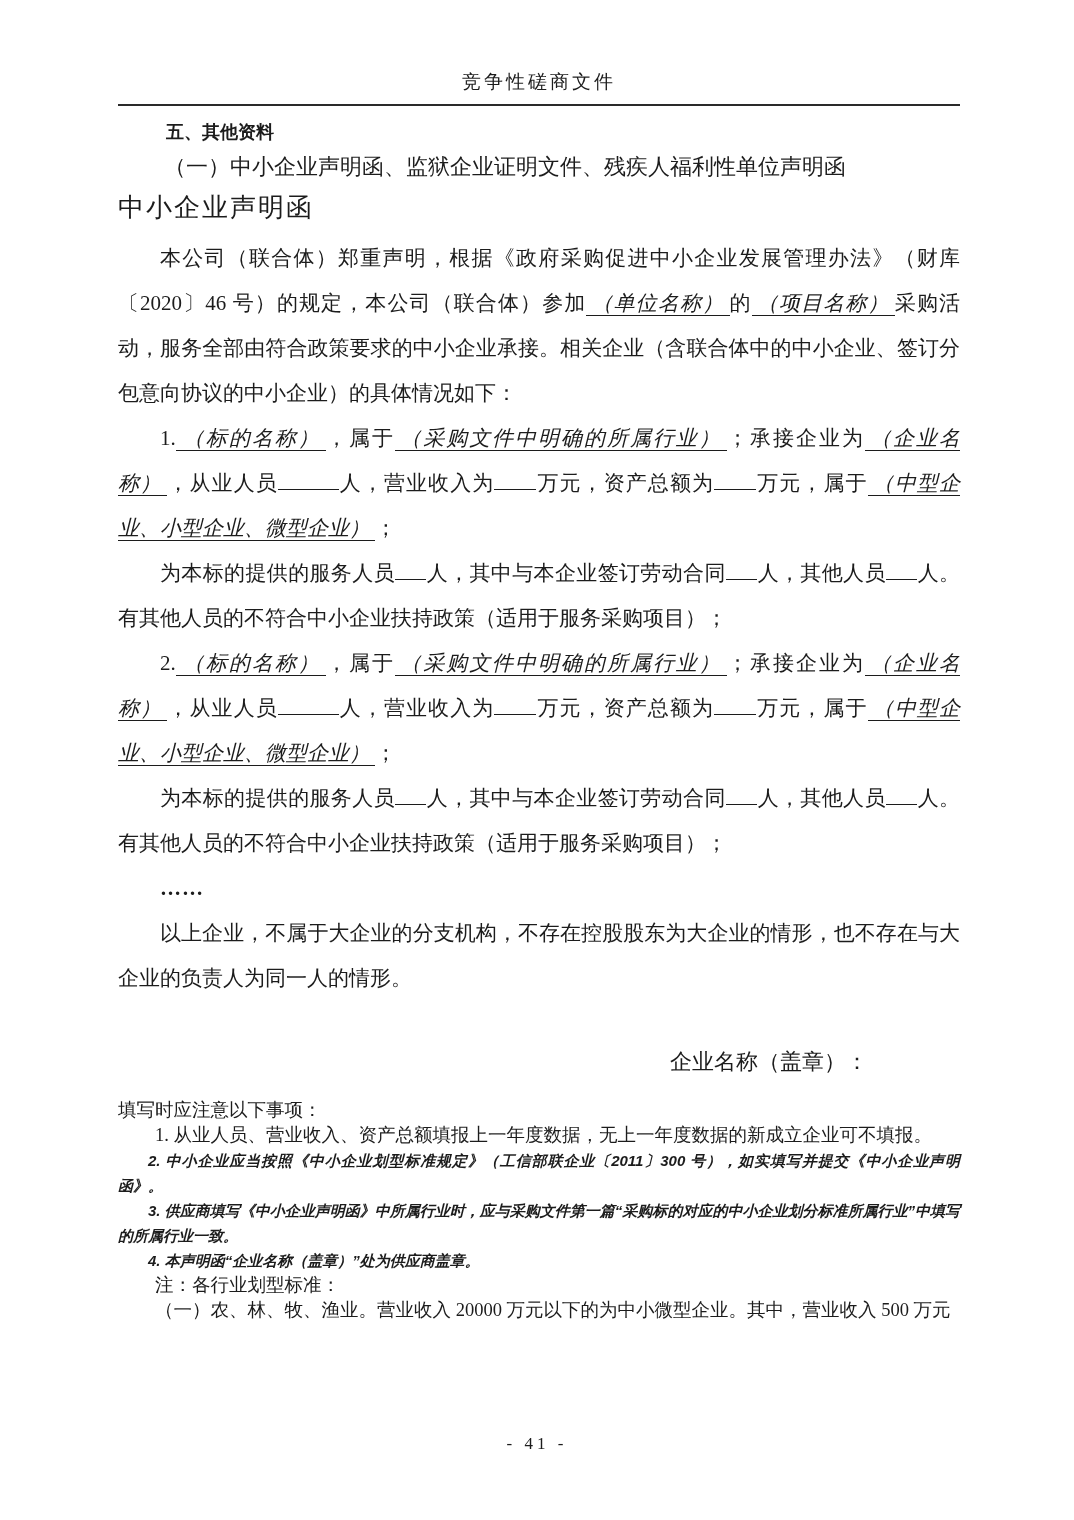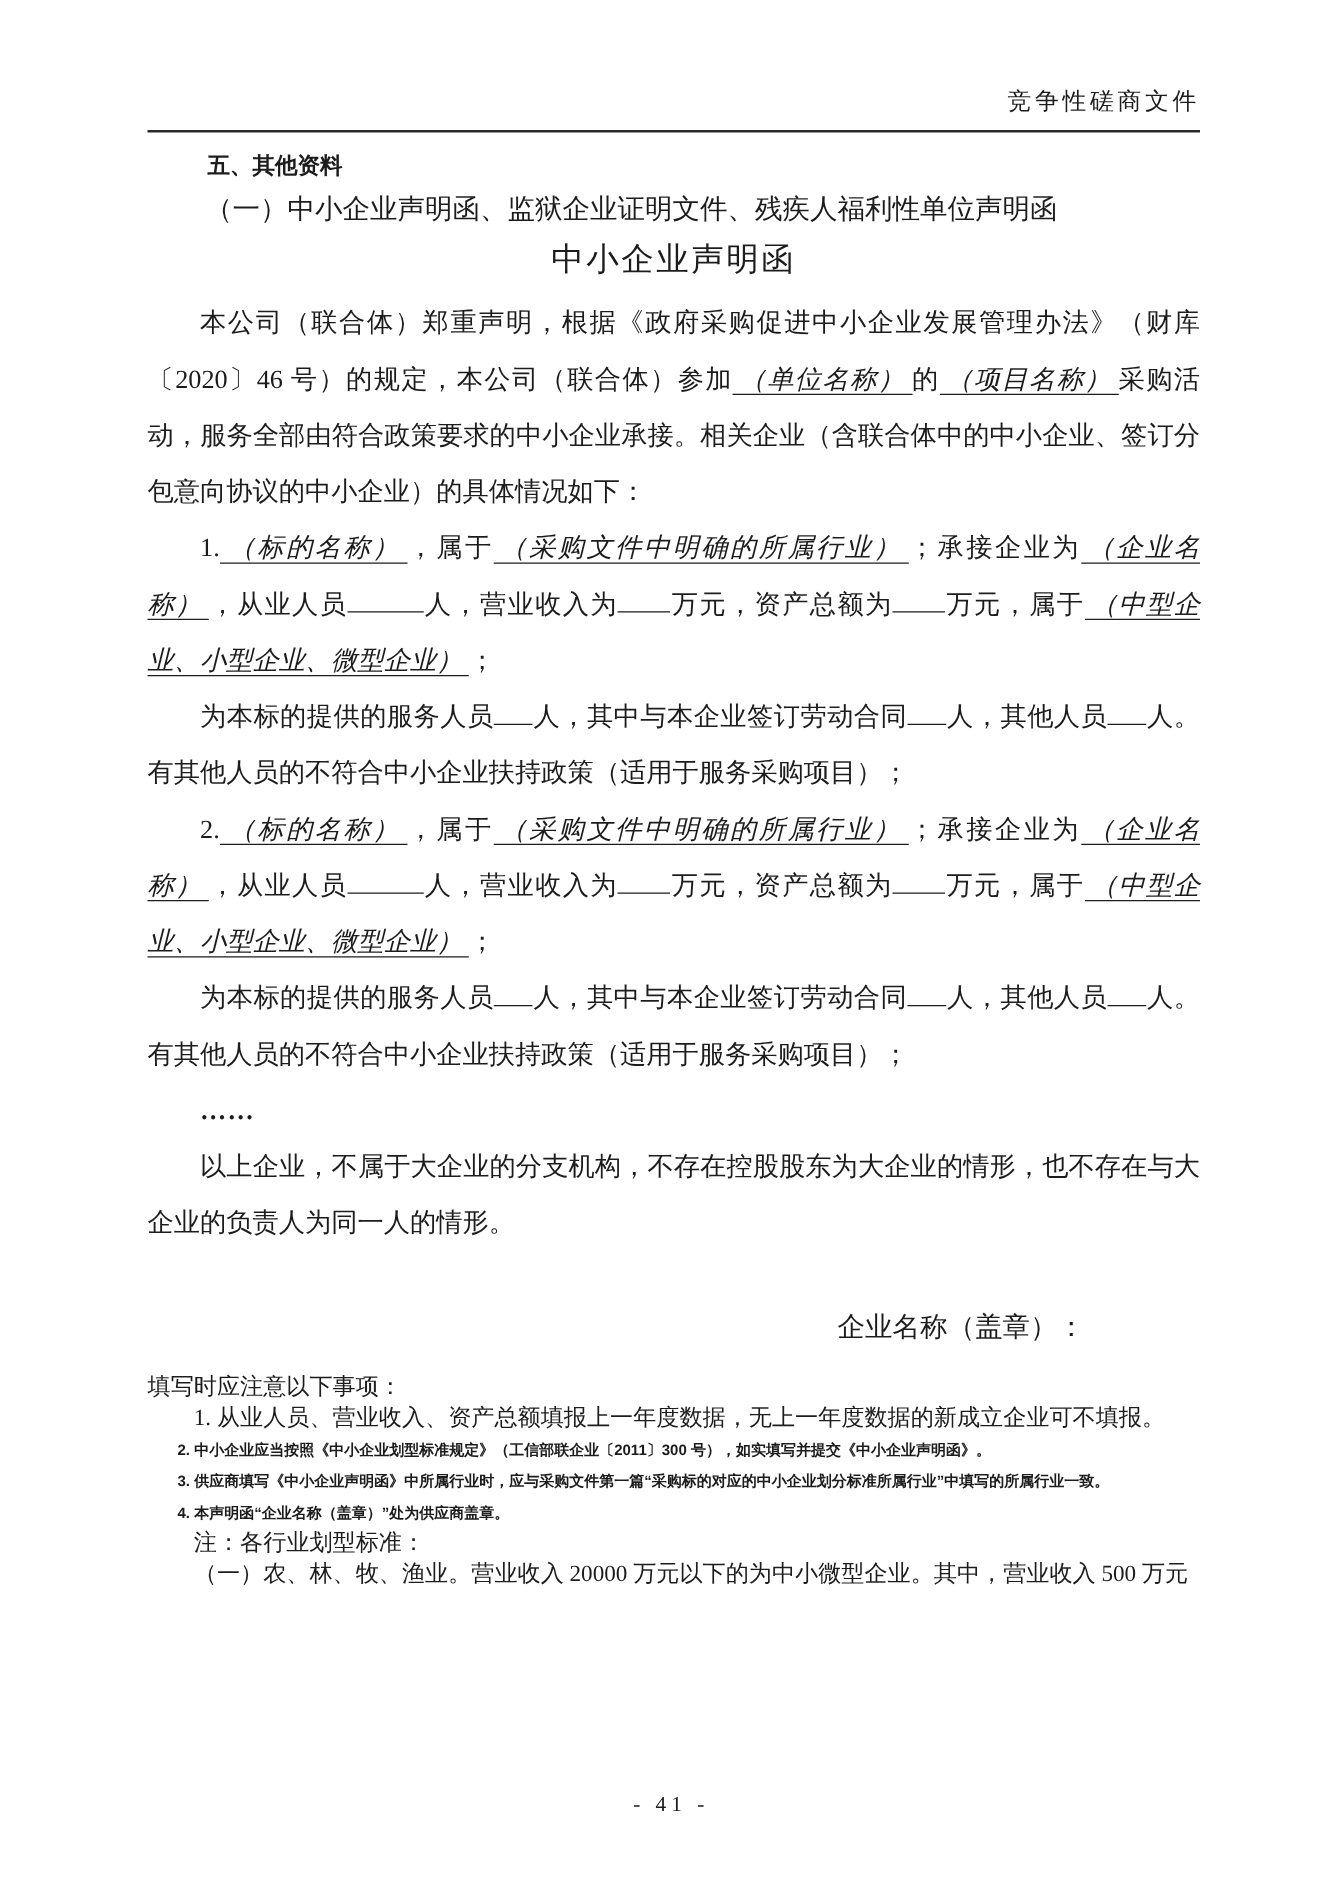--- a/index.html
+++ b/index.html
@@ -13,21 +13,21 @@
     font-family: "Liberation Serif", "DejaVu Serif", serif;
     overflow: hidden;
   }
   .content {
     position: absolute;
     left: 118px;
     right: 114px;
     top: 70px;
   }
   .header-label {
-    text-align: right;
+    text-align: center;
     font-size: 19px;
     line-height: 24px;
     letter-spacing: 3px;
     margin-bottom: 10px;
   }
   .header-rule {
     border: none;
     border-top: 2px solid #2a2a2a;
     margin: 0 0 10px 0;
   }
@@ -41,21 +41,21 @@
   }
   .subsection-heading {
     font-size: 22px;
     line-height: 34px;
     margin: 0;
     text-indent: 46px;
   }
   .doc-title {
     font-size: 26px;
     font-weight: normal;
-    text-align: center;
+    text-align: left;
     line-height: 36px;
     margin: 6px 0 10px 0;
     letter-spacing: 2px;
   }
   .body-text p {
     font-size: 21px;
     line-height: 45px;
     text-align: justify;
     text-indent: 2em;
     margin: 0;
@@ -83,21 +83,22 @@
     margin-top: 6px;
     font-size: 18.5px;
     line-height: 25px;
     text-align: justify;
   }
   .note-line { text-indent: 2em; }
   .note-line.no-indent { text-indent: 0; }
   .note-line.bold {
     font-weight: bold;
     font-family: "Liberation Sans", "DejaVu Sans", sans-serif;
-    font-size: 12px;
+    font-size: 15px;
+    font-style: italic;
   }
   .page-footer {
     position: absolute;
     left: 0;
     right: 0;
     bottom: 66px;
     text-align: center;
     font-size: 17px;
     letter-spacing: 4px;
   }

